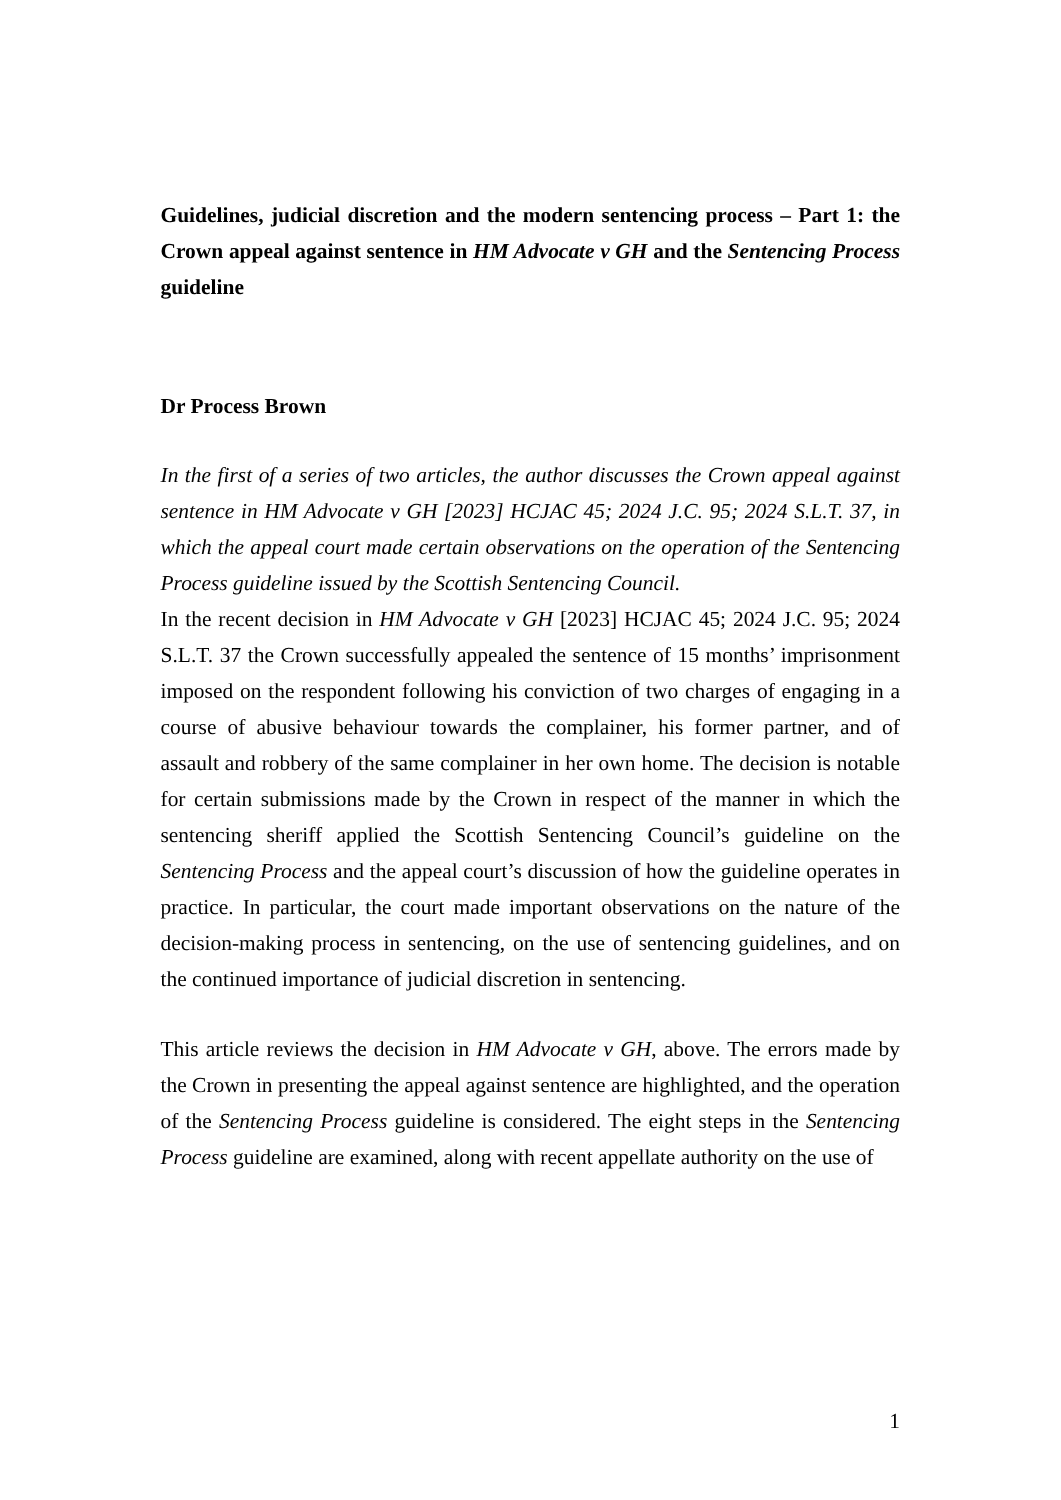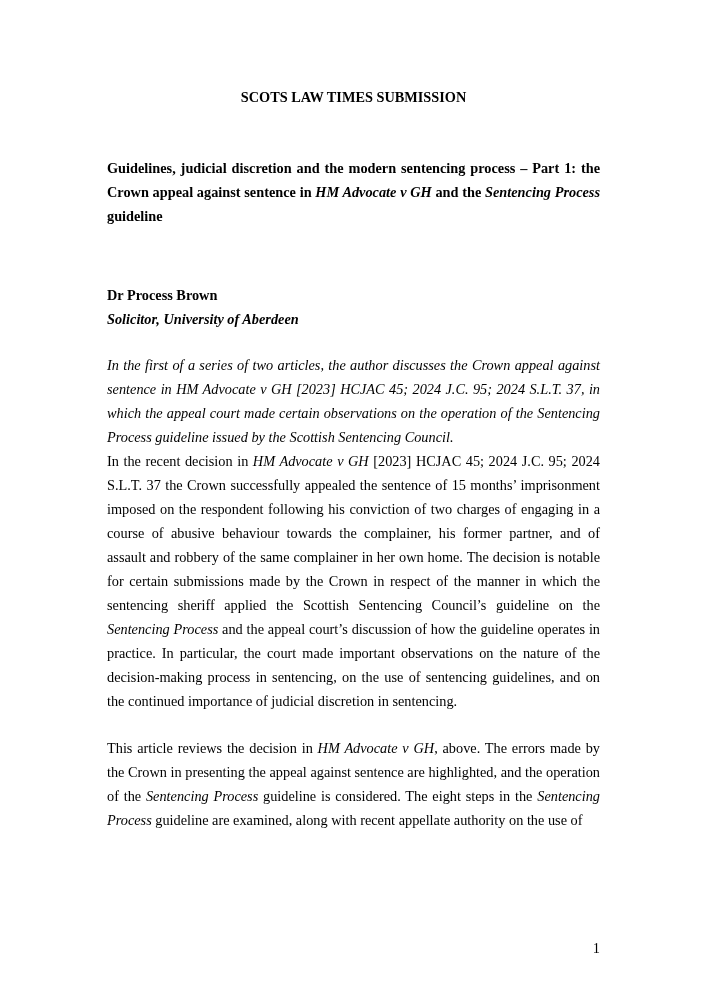--- a/index.html
+++ b/index.html
@@ -60,27 +60,25 @@
     font-size: 14.3px;
     color: #000000;
   }
   i { font-style: italic; }
 </style>
 </head>
 <body>
 
 <div class="page">
 
-  <div class="doc-title">SCOTS LAW TIMES SUBMISSION</div>
 
   <div class="article-heading"><span>Guidelines, judicial discretion and the modern sentencing process – Part 1: the Crown appeal against sentence in </span><i>HM Advocate v GH</i><span> and the </span><i>Sentencing Process</i><span> guideline</span></div>
 
   <div class="author-name">Dr Process Brown</div>
 
-  <div class="author-affiliation">Solicitor, University of Aberdeen</div>
 
   <div class="abstract">In the first of a series of two articles, the author discusses the Crown appeal against sentence in HM Advocate v GH [2023] HCJAC 45; 2024 J.C. 95; 2024 S.L.T. 37, in which the appeal court made certain observations on the operation of the Sentencing Process guideline issued by the Scottish Sentencing Council.</div>
 
 
   <div class="body-para"><span>In the recent decision in </span><i>HM Advocate v GH</i><span> [2023] HCJAC 45; 2024 J.C. 95; 2024 S.L.T. 37 the Crown successfully appealed the sentence of 15 months’ imprisonment imposed on the respondent following his conviction of two charges of engaging in a course of abusive behaviour towards the complainer, his former partner, and of assault and robbery of the same complainer in her own home.  The decision is notable for certain submissions made by the Crown in respect of the manner in which the sentencing sheriff applied the Scottish Sentencing Council’s guideline on the </span><i>Sentencing Process</i><span> and the appeal court’s discussion of how the guideline operates in practice.  In particular, the court made important observations on the nature of the decision-making process in sentencing, on the use of sentencing guidelines, and on the continued importance of judicial discretion in sentencing.</span></div>
 
   <div class="body-para second"><span>This article reviews the decision in </span><i>HM Advocate v GH</i><span>, above.  The errors made by the Crown in presenting the appeal against sentence are highlighted, and the operation of the </span><i>Sentencing Process</i><span> guideline is considered.  The eight steps in the </span><i>Sentencing Process</i><span> guideline are examined, along with recent appellate authority on the use of</span></div>
 
   <div class="page-number">1</div>
 

